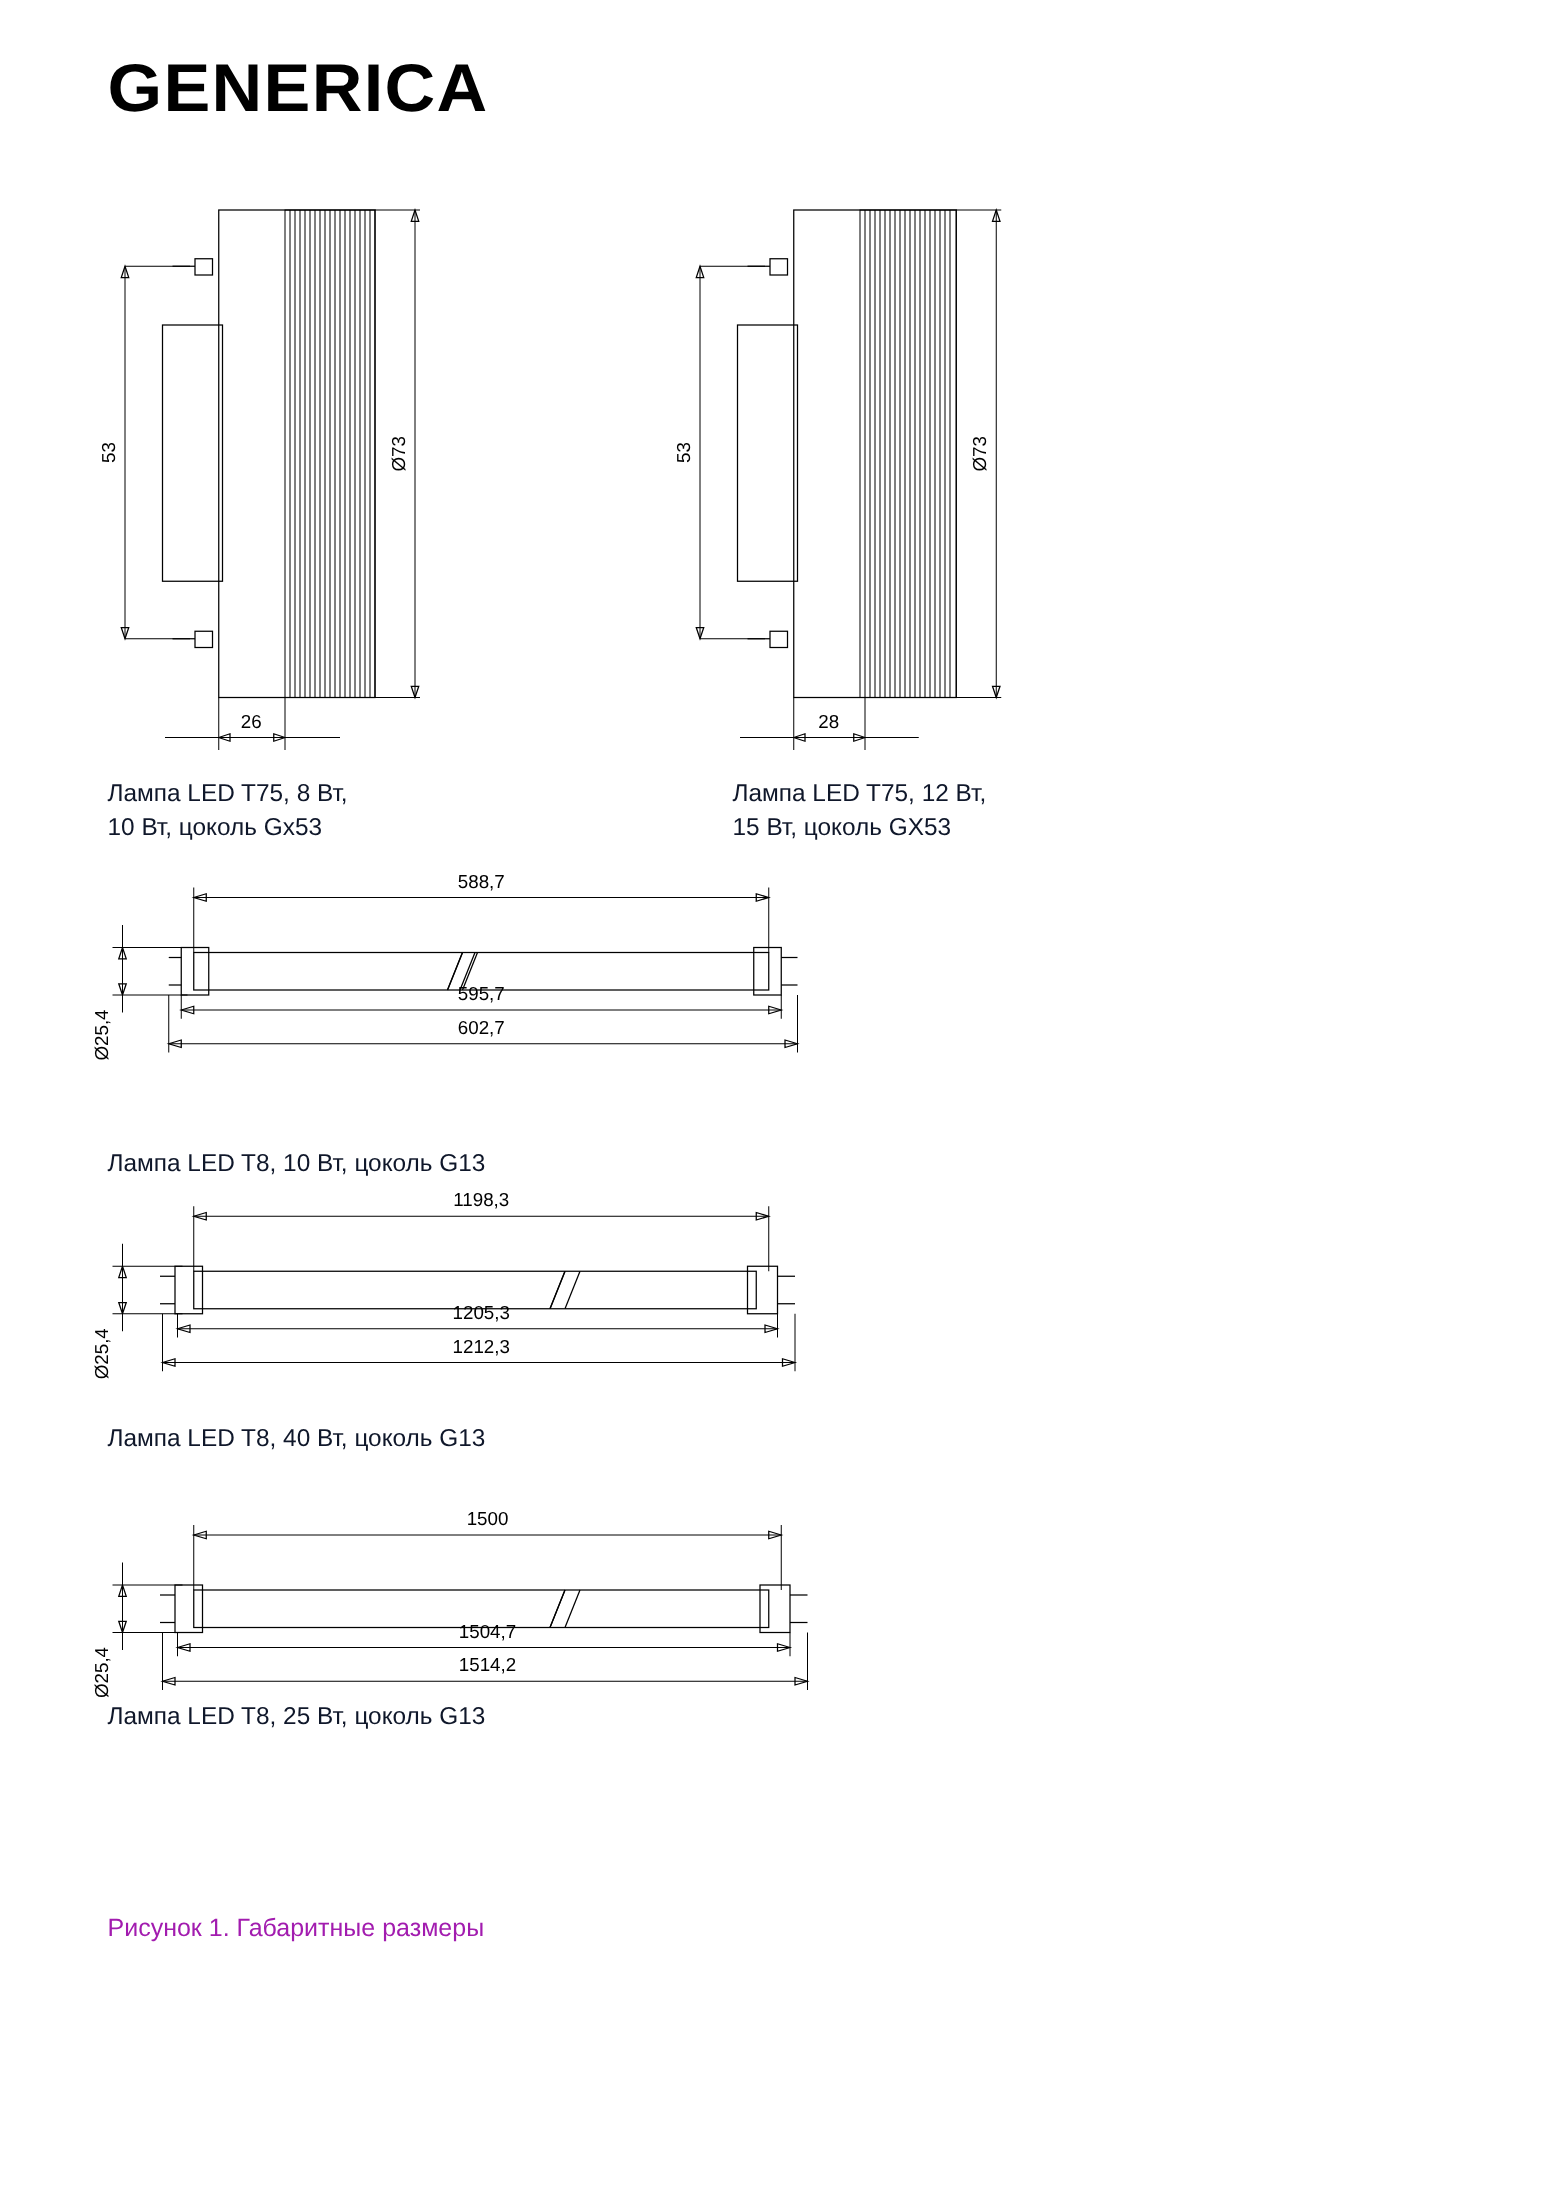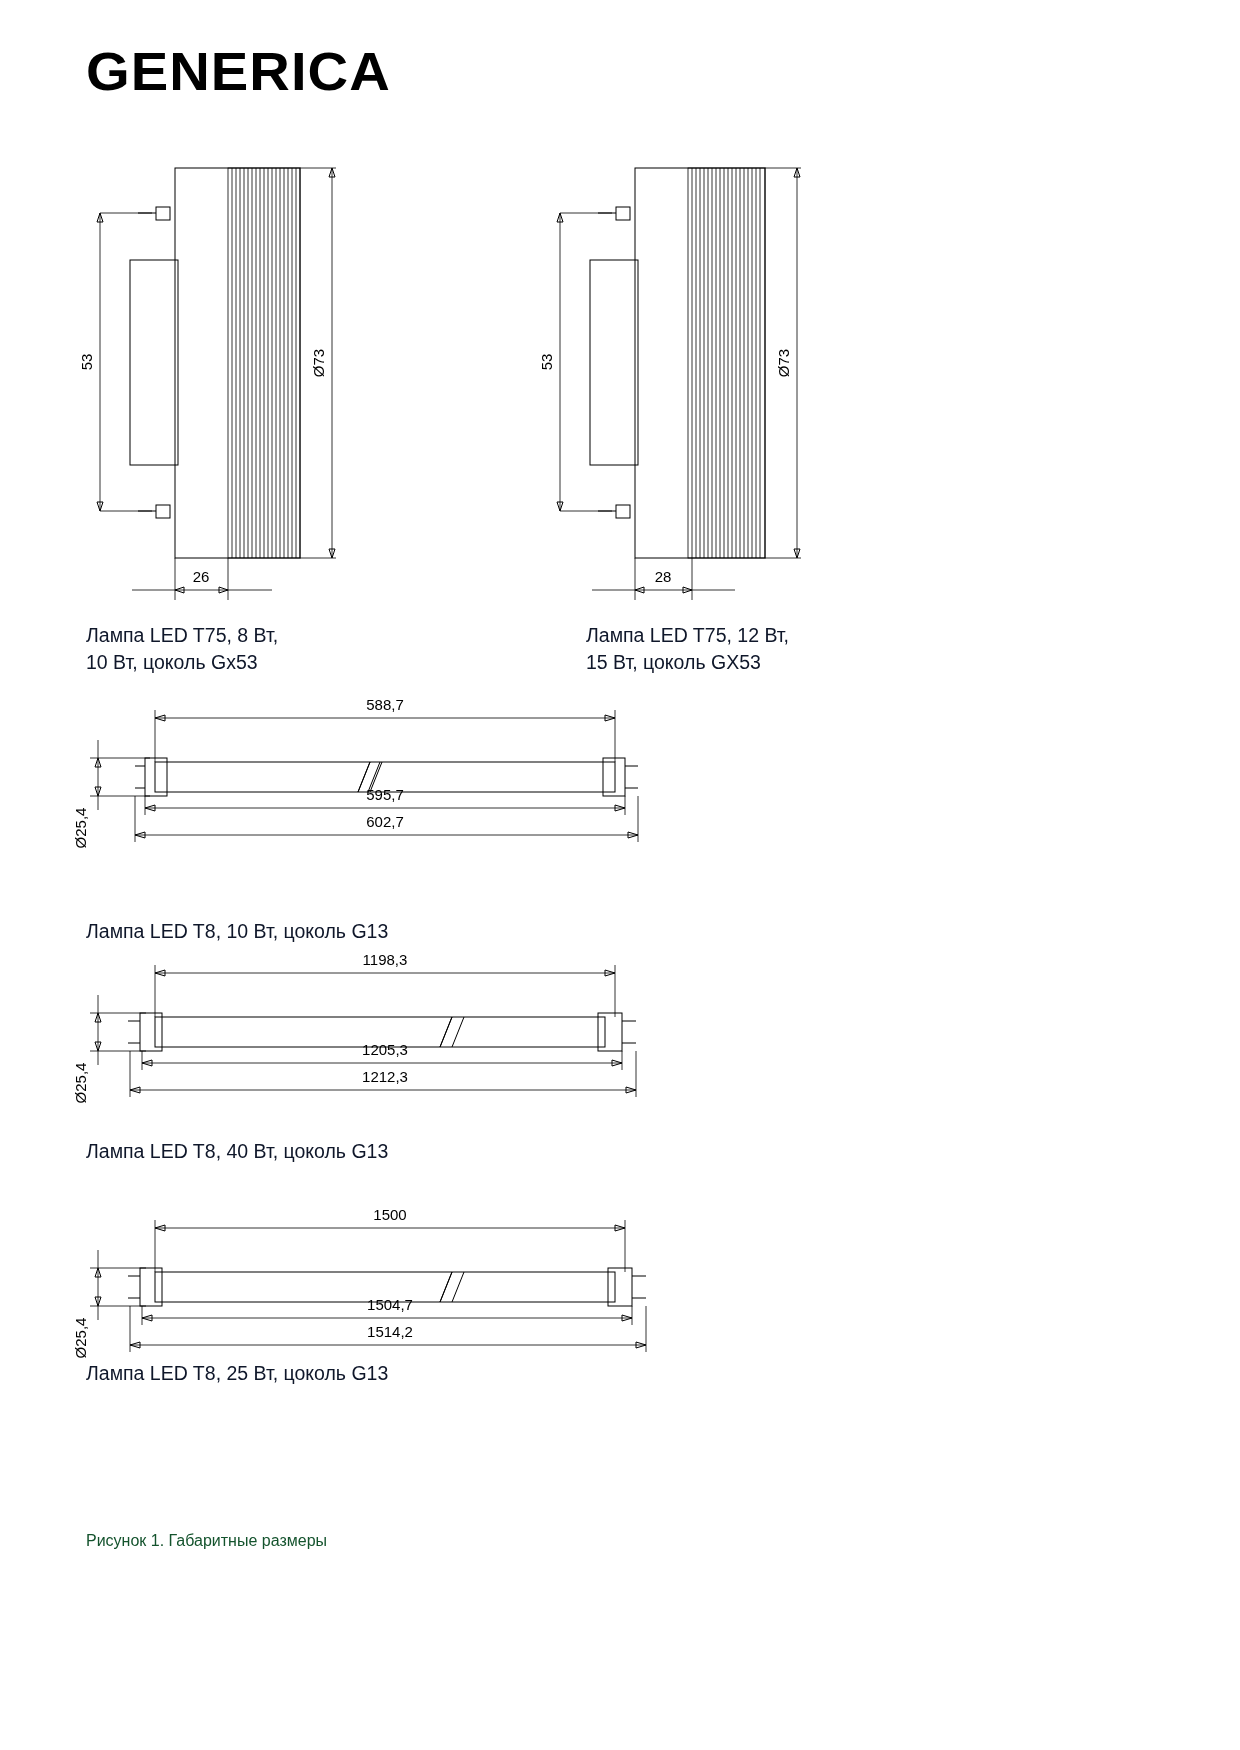--- a/index.html
+++ b/index.html
@@ -45,22 +45,22 @@
     position: absolute;
     font-size: 19.5px;
     line-height: 27px;
     color: #0f172a;
     white-space: pre-line;
   }
   .figure-title {
     position: absolute;
     left: 86px;
     top: 1532px;
-    font-size: 16px;
-    color: #14532d;
+    font-size: 20px;
+    color: #a21caf;
   }
 
   svg { display: block; overflow: visible; }
   .ln { stroke: #000; stroke-width: 1; fill: none; }
   .ln-thin { stroke: #000; stroke-width: 0.8; fill: none; }
   .dim-txt {
     font-family: "Liberation Sans", sans-serif;
     font-size: 15px;
     fill: #000;
   }

